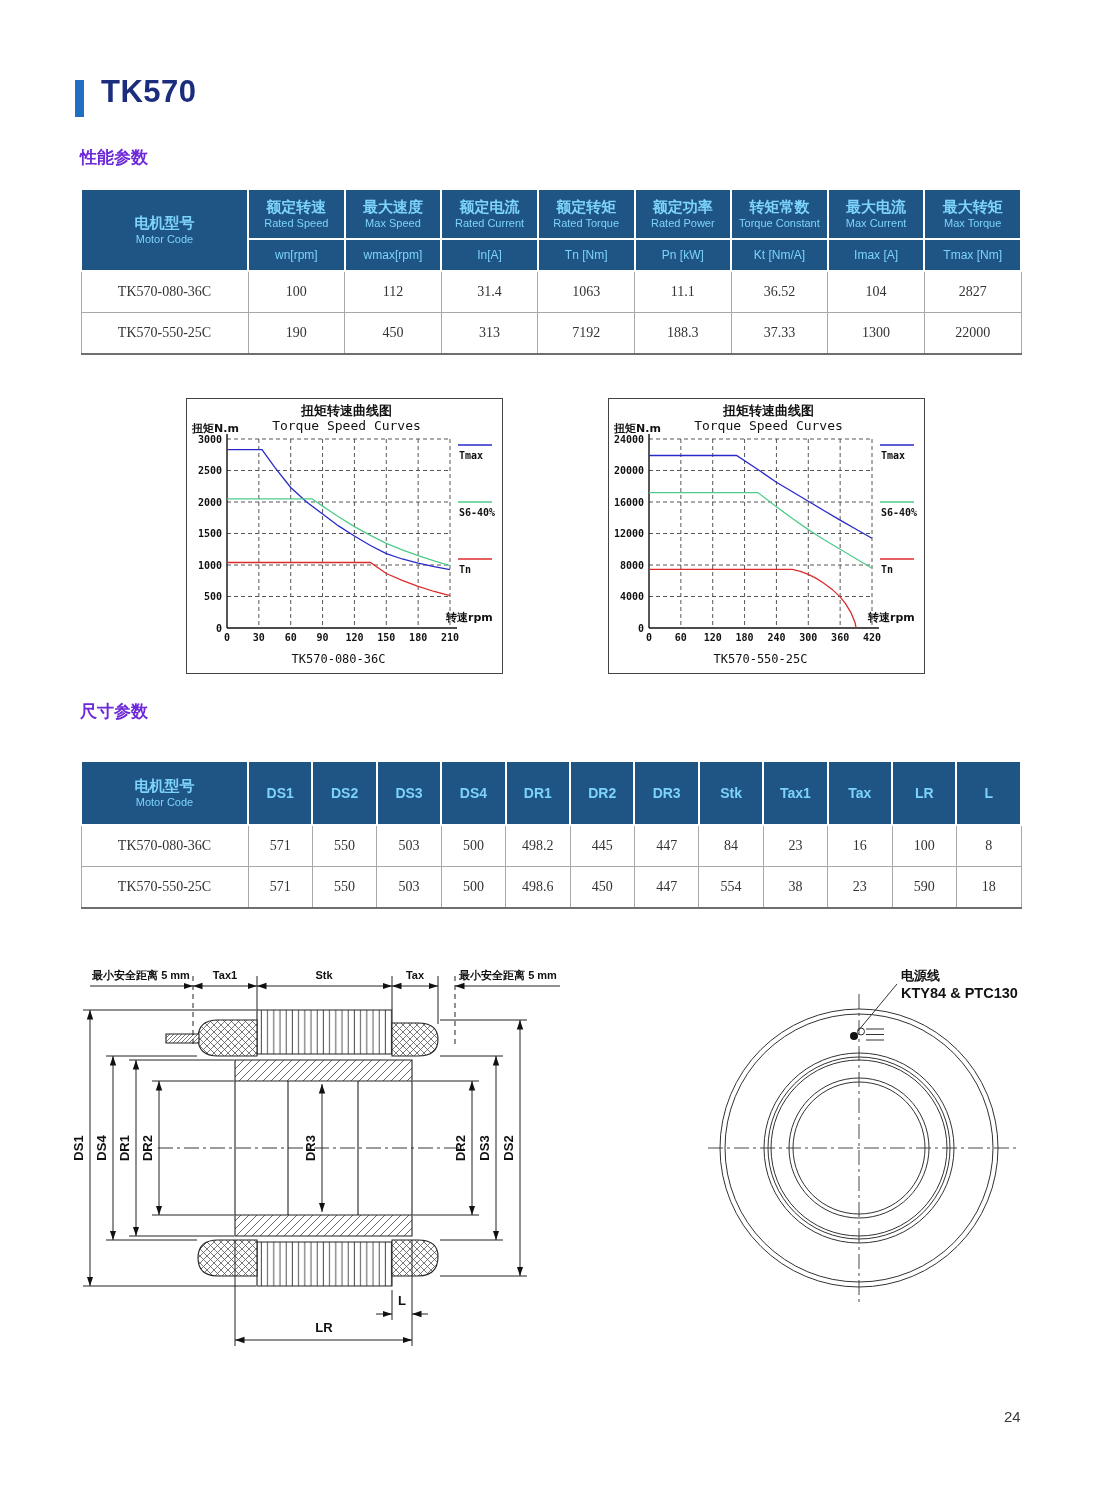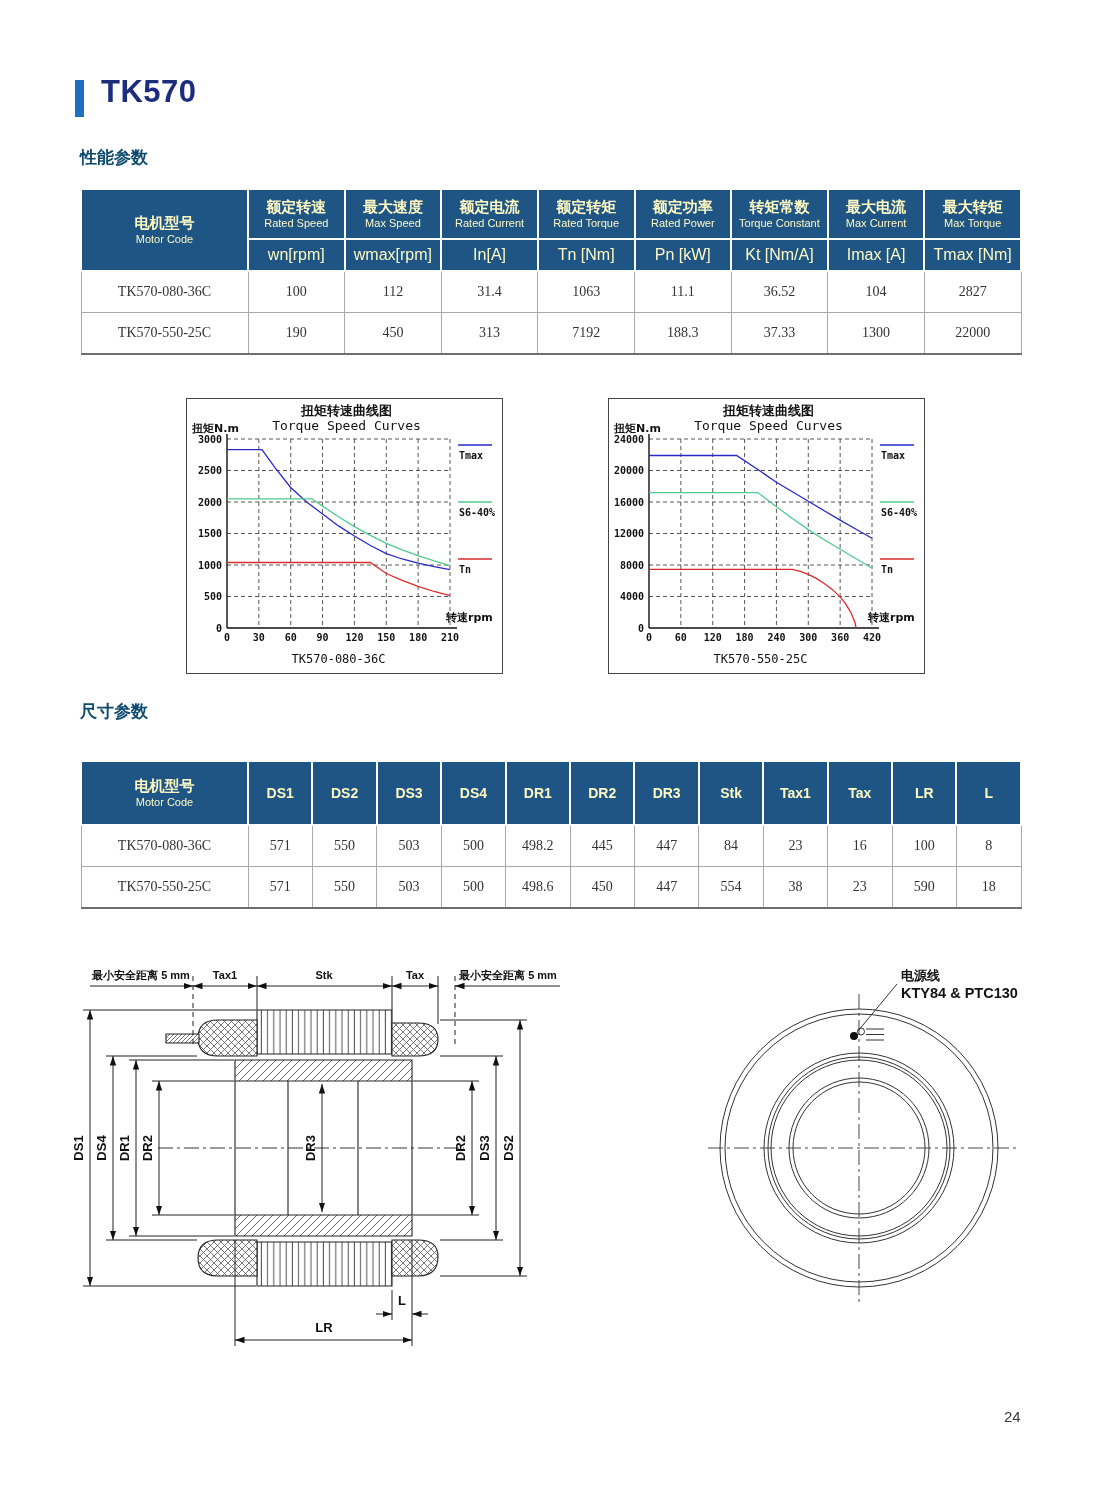--- a/index.html
+++ b/index.html
@@ -1,30 +1,30 @@
 <!DOCTYPE html>
 <html style="--header-bg: #1e5585; --accent: #1e6ec4; --title-col: #1c2d7d;"><head>
 <meta charset="utf-8">
 <style>
   html,body{margin:0;padding:0;background:#fff;}
   .page{position:relative;width:1078px;height:1496px;background:#fff;overflow:hidden;
         font-family:"Liberation Sans",sans-serif;color:#222;}
   
   .accent-bar{position:absolute;left:75px;top:80px;width:9px;height:37px;background:var(--accent,#1e6ec4);}
   .page-title{position:absolute;left:101px;top:74px;font-size:31px;font-weight:bold;color:var(--title-col,#1c2d7d);letter-spacing:.5px;}
-  .sec-head{position:absolute;left:80px;font-size:17px;font-weight:600;color:#0c4a6e;}
+  .sec-head{position:absolute;left:80px;font-size:17px;font-weight:600;color:#6d28d9;}
   #sec-perf{top:146px;} #sec-dim{top:700px;}
   
   .tbl-host{position:absolute;left:80px;width:942px;}
   #perf-host{top:188px;} #dim-host{top:760px;}
   table.dtab{border-collapse:collapse;table-layout:fixed;width:942px;}
-  .dtab th{background:var(--header-bg,#1e5585);color:#fef9c3;border:2px solid #fff;padding:0 2px;text-align:center;vertical-align:middle;margin-left:16px;}
+  .dtab th{background:var(--header-bg,#1e5585);color:#7dd3fc;border:2px solid #fff;padding:0 2px;text-align:center;vertical-align:middle;margin-left:16px;}
   .dtab th.h0{height:80px;}
   .dtab th.h1{height:48px;}
-  .dtab th.hu{height:30px;font-size:16px;font-weight:normal;}
+  .dtab th.hu{height:30px;font-size:12px;font-weight:normal;}
   .dtab th.hd{height:62px;font-size:14px;font-weight:600;}
   .dtab .hz{font-size:15px;font-weight:bold;line-height:1.3;}
   .dtab .he{font-size:11px;font-weight:normal;line-height:1.25;margin-top:1px;}
   .dtab td{border:1px solid #a8a8a8;height:38px;text-align:center;font-size:14px;color:#333;
            font-family:"Liberation Serif",serif;background:#fff;}
   .dtab tbody tr:last-child td{border-bottom:2px solid #6e6e6e;}
   
   .chart-box{position:absolute;top:398px;width:315px;height:274px;border:1px solid #444;background:#fff;}
   #chart-box-0{left:186px;} #chart-box-1{left:608px;}
   .chart-box svg{display:block;}

